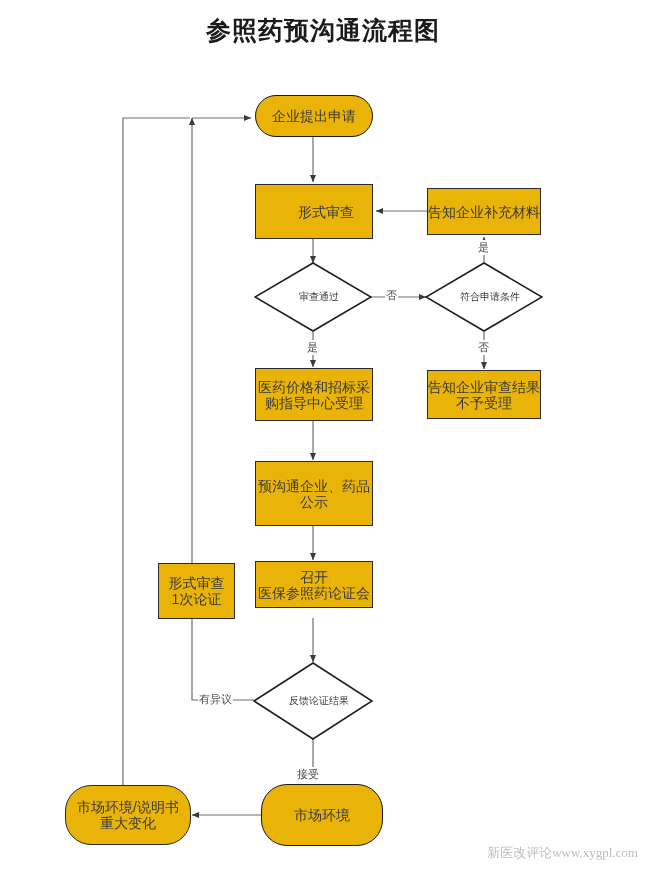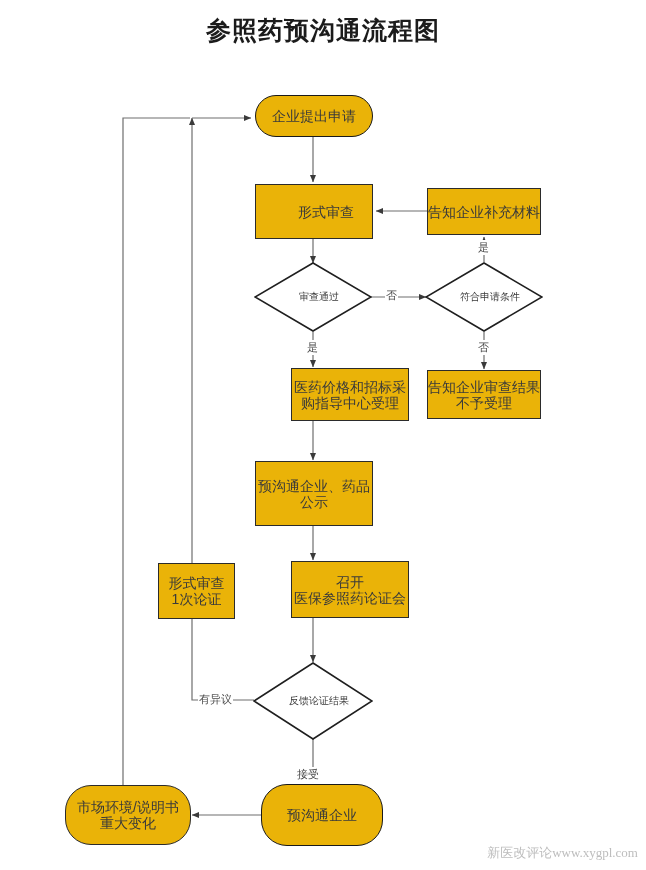--- a/index.html
+++ b/index.html
@@ -153,59 +153,59 @@
   <div class="diamond-label">审查通过</div>
 </div>
 
 <div class="diamond-wrap" style="left:425px; top:262px; width:118px; height:70px;">
   <svg width="118" height="70" viewBox="0 0 118 70" xmlns="http://www.w3.org/2000/svg">
     <polygon points="59,1 117,35 59,69 1,35" fill="#ffffff" stroke="#1f1f1f" stroke-width="1.6"></polygon>
   </svg>
   <div class="diamond-label">符合申请条件</div>
 </div>
 
-<div class="node rect" style="left:255px; top:368px; width:118px; height:53px;margin-left:36px;">
+<div class="node rect" style="left:255px; top:368px; width:118px; height:53px;">
   <span>医药价格和招标采
 购指导中心受理</span>
 </div>
 
 <div class="node rect" style="left:427px; top:370px; width:114px; height:49px;">
   <span>告知企业审查结果
 不予受理</span>
 </div>
 
 <div class="node rect" style="left:255px; top:461px; width:118px; height:65px;">
   <span>预沟通企业、药品
 公示</span>
 </div>
 
 <div class="node rect" style="left:158px; top:563px; width:77px; height:56px;">
   <span>形式审查
 1次论证</span>
 </div>
 
-<div class="node rect" style="left:255px; top:561px; width:118px; height:57px;margin-left:36px;">
+<div class="node rect" style="left:255px; top:561px; width:118px; height:47px;">
   <span>召开
 医保参照药论证会</span>
 </div>
 
 <div class="diamond-wrap" style="left:253px; top:662px; width:120px; height:78px;">
   <svg width="120" height="78" viewBox="0 0 120 78" xmlns="http://www.w3.org/2000/svg">
     <polygon points="60,1 119,39 60,77 1,39" fill="#ffffff" stroke="#1f1f1f" stroke-width="1.6"></polygon>
   </svg>
   <div class="diamond-label">反馈论证结果</div>
 </div>
 
 <div class="node rect" style="left:65px; top:785px; width:126px; height:60px;border-radius:26px;">
   <span>市场环境/说明书
 重大变化</span>
 </div>
 
 <div class="node stadium" style="left:261px; top:784px; width:122px; height:62px; border-radius:26px;">
-  <span>预沟通企业</span>
+  <span>市场环境</span>
 </div>
 
 <div class="edge-label" style="left:385px; top:288px;">否</div>
 
 <div class="edge-label" style="left:306px; top:340px;">是</div>
 
 <div class="edge-label" style="left:477px; top:240px;">是</div>
 
 <div class="edge-label" style="left:477px; top:340px;">否</div>
 

